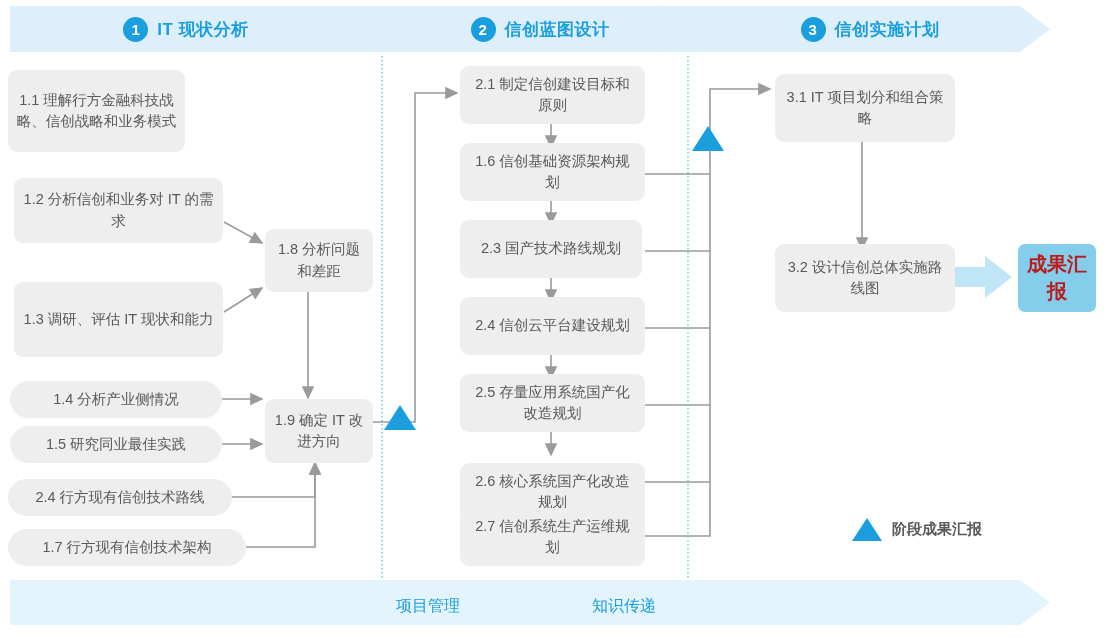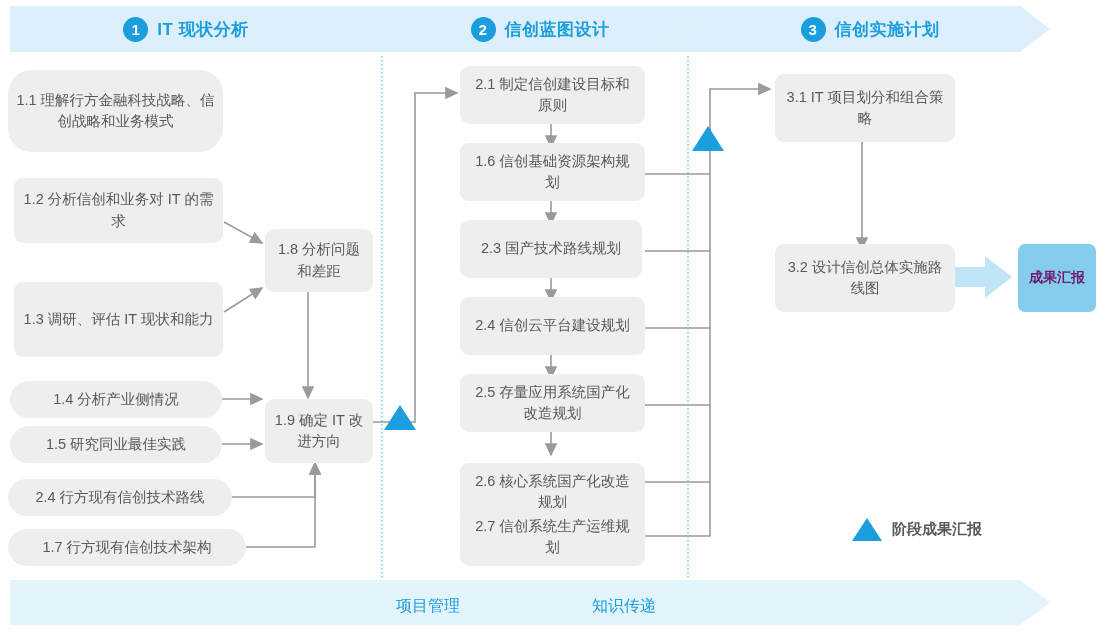--- a/index.html
+++ b/index.html
@@ -16,23 +16,23 @@
              font-size:15px;font-weight:bold;display:flex;align-items:center;
              justify-content:center;line-height:1;}
 
   
   .node{position:absolute;background:#eeeeee;border-radius:9px;color:#595959;
         font-size:14.5px;line-height:1.45;display:flex;align-items:center;
         justify-content:center;text-align:center;box-sizing:border-box;padding:4px 8px;}
   .pill{border-radius:19px;}
 
   
-  .badge{position:absolute;background:#84cdeb;border-radius:7px;color:#701a75;
-         font-size:14px;font-weight:bold;line-height:1.35;display:flex;align-items:center;
-         justify-content:center;text-align:center;font-family:Liberation Serif, serif;}
+  .badge{position:absolute;background:#84cdeb;border-radius:7px;color:#b91c1c;
+         font-size:20px;font-weight:bold;line-height:1.35;display:flex;align-items:center;
+         justify-content:center;text-align:center;}
 
   
   .legend{position:absolute;display:flex;align-items:center;gap:10px;
           font-size:15px;font-weight:bold;color:#595959;}
   .tri{width:0;height:0;border-left:15px solid transparent;border-right:15px solid transparent;
        border-bottom:23px solid #1a9ede;}
 
   
   .marker-tri{position:absolute;width:0;height:0;
               border-left:16px solid transparent;border-right:16px solid transparent;
@@ -114,21 +114,21 @@
     <g>
       <path d="M944,267 L985,267 L985,256 L1012,277 L985,298 L985,287 L944,287 z" fill="#bfe5f7"></path>
     </g>
 
     <g stroke="#56c4ec" stroke-width="1.5" stroke-dasharray="1.5 2.5" fill="none" opacity=".9">
       <line x1="382" y1="56" x2="382" y2="578"></line>
       <line x1="688" y1="56" x2="688" y2="578"></line>
     </g>
   </svg>
 
-  <div class="node" style="left:8px;top:70px;width:215px;height:82px;border-radius:24px;">
+  <div class="node" style="left:8px;top:70px;width:177px;height:82px;">
     <span>1.1 理解行方金融科技战略、信创战略和业务模式</span>
   </div>
   <div class="node" style="left:14px;top:178px;width:209px;height:65px;">
     <span>1.2 分析信创和业务对 IT 的需求</span>
   </div>
   <div class="node" style="left:14px;top:282px;width:209px;height:75px;">
     <span>1.3 调研、评估 IT 现状和能力</span>
   </div>
   <div class="node pill" style="left:10px;top:381px;width:212px;height:37px;">
     <span>1.4 分析产业侧情况</span>

